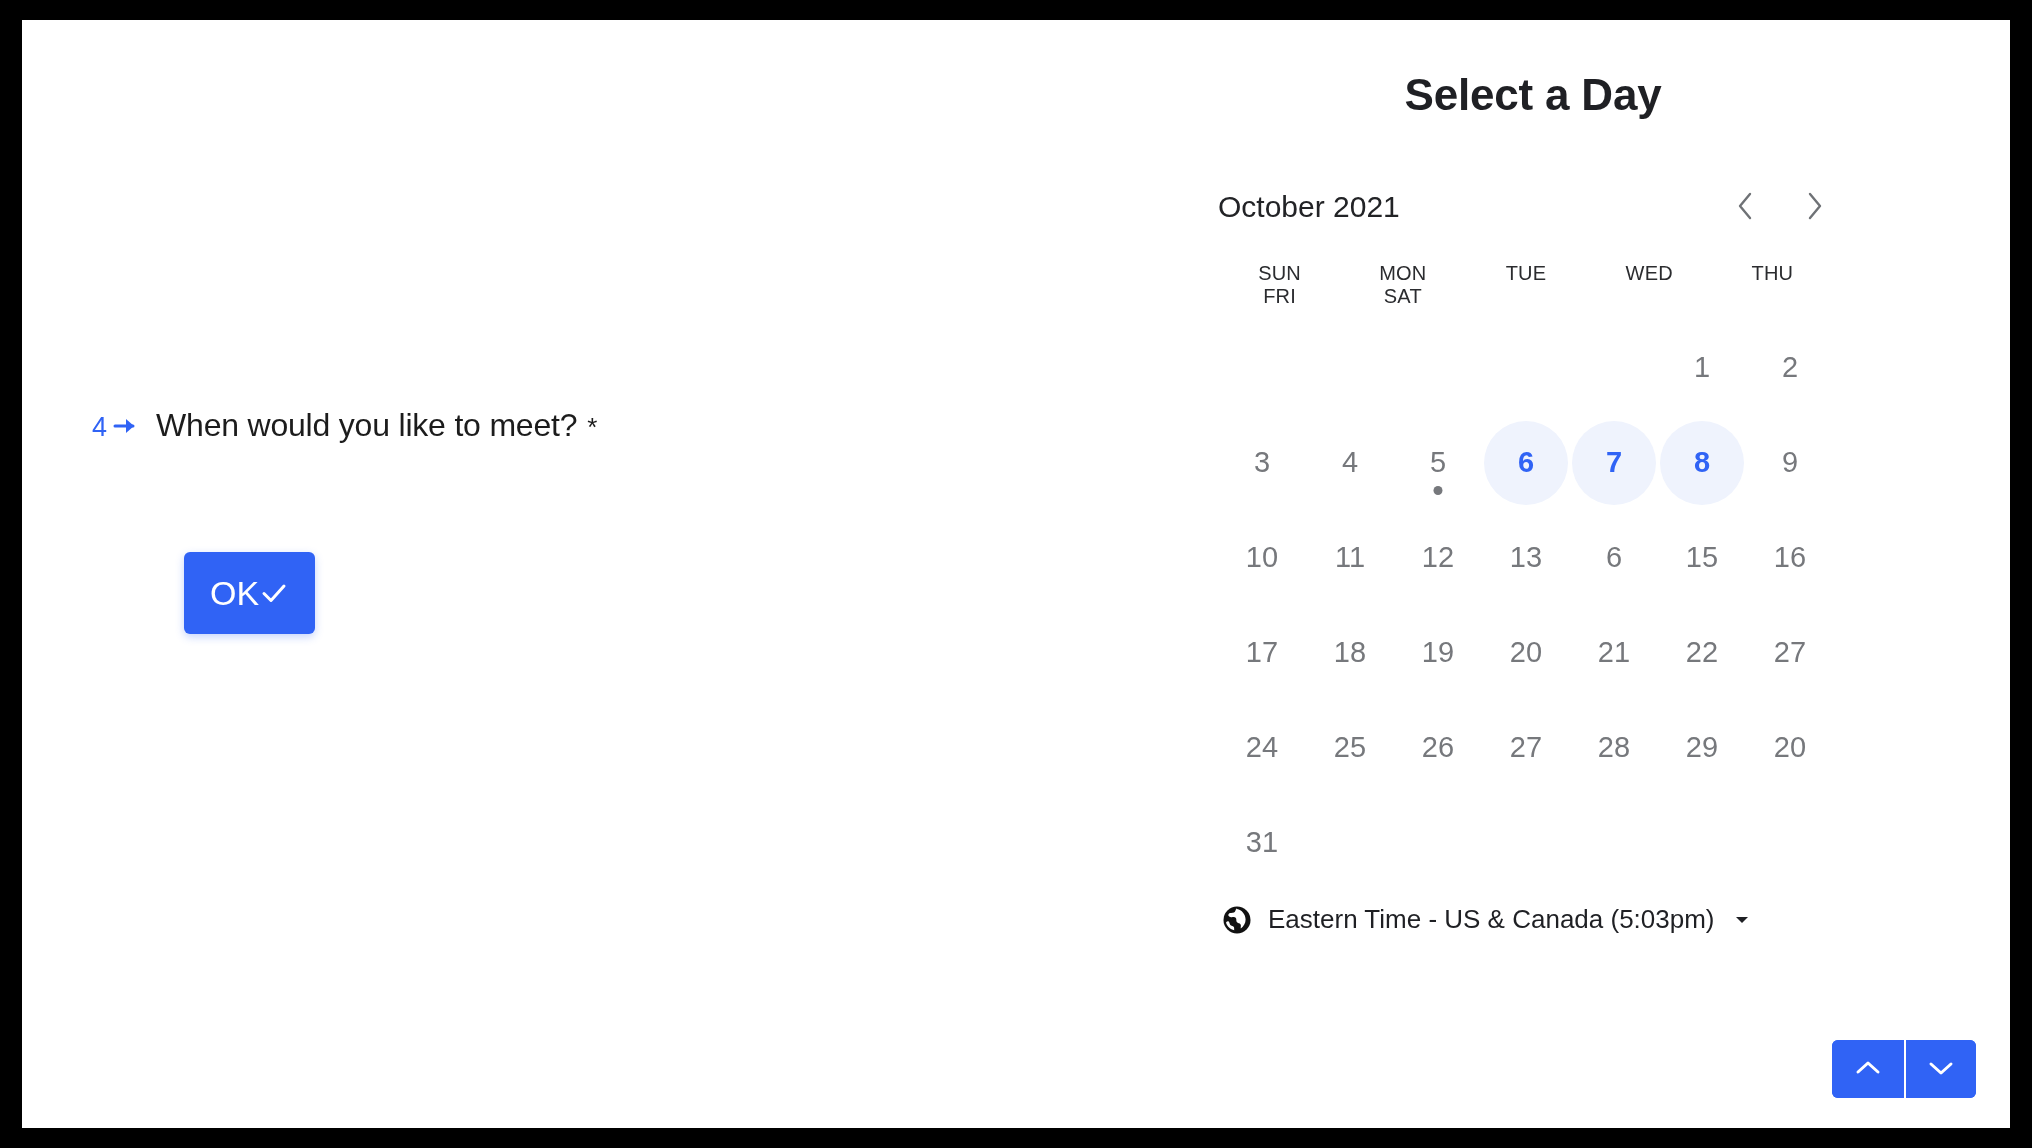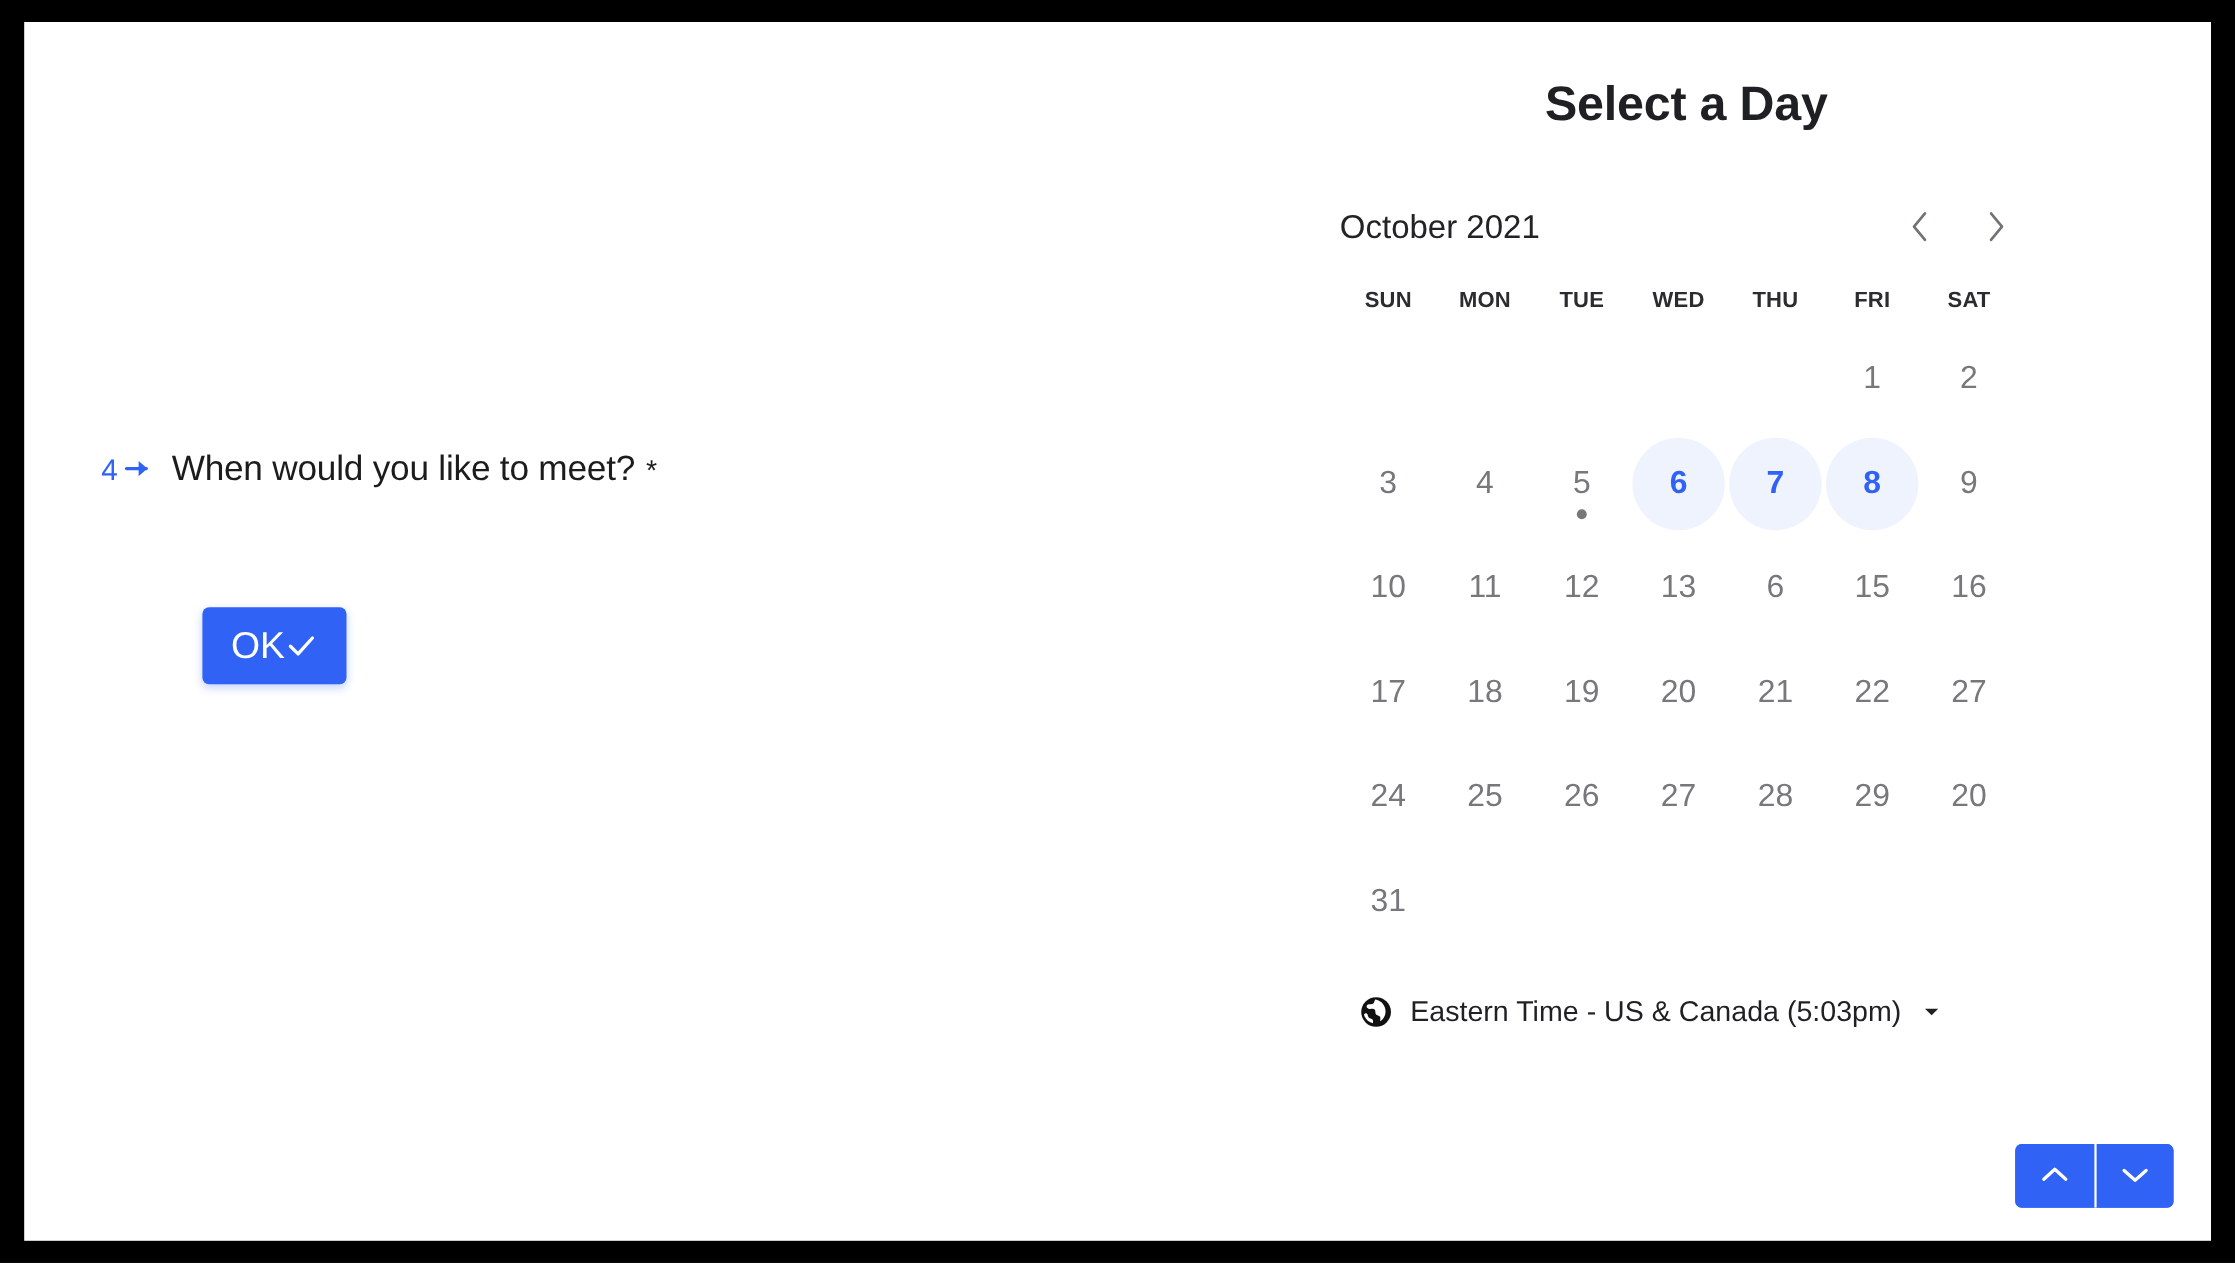--- a/index.html
+++ b/index.html
@@ -71,21 +71,21 @@
     font-size: 26px;
     color: #1c1c1c;
     margin-left: 10px;
     vertical-align: super;
   }
 
   #ok-button {
     position: absolute;
     left: 162px;
     top: 532px;
-    height: 70px;
+    height: 82px;
     padding: 0 26px;
     background: #3063f5;
     border: none;
     border-radius: 6px;
     color: #ffffff;
     font-family: "Liberation Sans", sans-serif;
     font-size: 34px;
     display: flex;
     align-items: center;
     cursor: pointer;
@@ -155,23 +155,22 @@
     color: #6f7276;
     display: inline-flex;
     align-items: center;
     justify-content: center;
     width: 26px;
     height: 34px;
   }
 
   #calendar-weekdays {
     display: grid;
-    grid-template-columns: repeat(7, 1fr);
+    grid-template-columns: repeat(5, 1fr);
     margin-bottom: 12px;
-    font-weight: bold;
   }
 
   .weekday-cell {
     text-align: center;
     font-size: 20px;
     color: #2b2c2f;
     letter-spacing: 0.2px;
   }
 
   #calendar-grid {
@@ -219,21 +218,21 @@
     left: 50%;
     transform: translateX(-50%);
     width: 9px;
     height: 9px;
     border-radius: 50%;
     background: #76787c;
   }
 
   #timezone-row {
     position: absolute;
-    left: 74px;
+    left: 60px;
     top: 884px;
     display: flex;
     align-items: center;
     gap: 16px;
     cursor: pointer;
   }
 
   #timezone-globe-icon {
     display: inline-flex;
     width: 30px;

